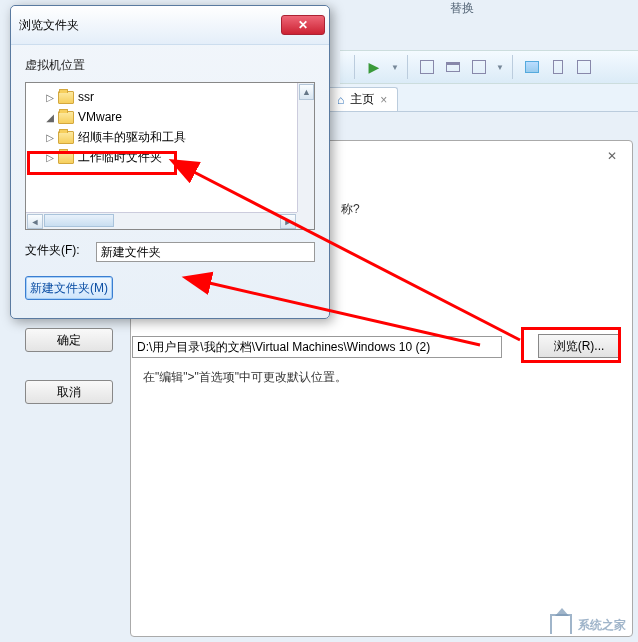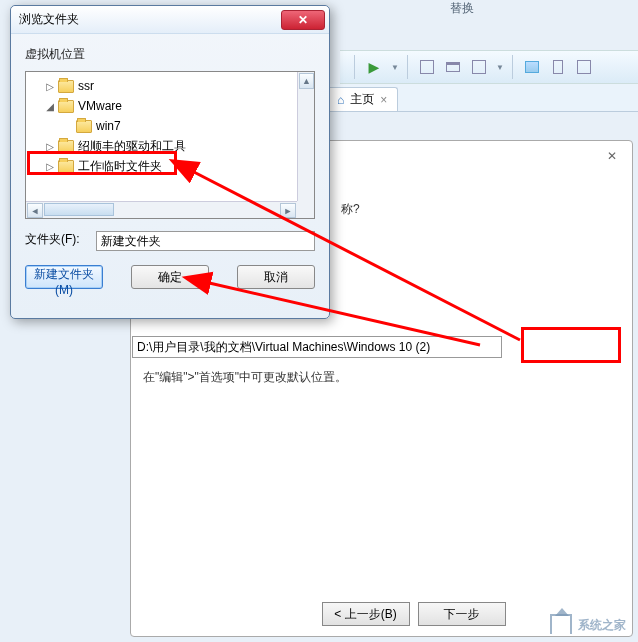--- a/index.html
+++ b/index.html
@@ -54,21 +54,21 @@
 .tab-close { color: #888; font-size: 12px; }
 
 
 .dialog {
   position: absolute; left: 10px; top: 5px; width: 320px; height: 314px;
   background: linear-gradient(#f2f6fb,#e8f0f8);
   border: 1px solid #5a7aa0; border-radius: 5px;
   box-shadow: 3px 3px 12px rgba(0,0,0,0.35);
 }
 .titlebar {
-  height: 28px; background: linear-gradient(#fff,#e4eef9);
+  height: 39px; background: linear-gradient(#fff,#e4eef9);
   border-bottom: 1px solid #cde; border-radius: 5px 5px 0 0;
   display: flex; align-items: center; padding: 0 0 0 8px; justify-content: center;
 }
 .title-text { flex: 1; color: #000; }
 .close-btn {
   width: 44px; height: 20px; margin-right: 4px;
   background: linear-gradient(#e67,#c23); border: 1px solid #a23; border-radius: 3px;
   color: #fff; display: flex; align-items: center; justify-content: center; font-weight: bold;
 }
 .body { padding: 12px 14px 10px; }
@@ -101,21 +101,21 @@
 .editing {
   border: 1px solid #2a6bd4; background: #fff; padding: 0 2px; height: 16px;
   min-width: 44px; outline: none;
 }
 .edit-caret { border-right: 1px solid #000; animation: blink 1s step-end infinite; }
 @keyframes blink { 50% { border-color: transparent; } }
 
 .folder-row { display: flex; align-items: flex-start; margin-top: 12px; gap: 16px; }
 .folder-field { flex: 1; height: 20px; border: 1px solid #999; background: #fff; padding: 1px 4px; }
 
-.btn-row { display: flex; gap: 28px; margin-top: 14px; }
+.btn-row { display: flex; gap: 28px; margin-top: 14px; flex-direction: column; }
 .dlg-btn {
   width: 88px; height: 24px; background: linear-gradient(#f9f9f9,#e4e4e4);
   border: 1px solid #888; border-radius: 3px;
 }
 .dlg-btn.primary {
   color: #0a4da3; border: 1px solid #3b7ed1;
   background: linear-gradient(#f3f9ff,#cfe5fb);
   box-shadow: 0 0 0 1px #a7d0f7 inset;
 }
 
@@ -171,26 +171,23 @@
     <span>主页</span>
     <span class="tab-close">×</span>
   </div>
 </div>
 
 <div class="bg-window">
   <span class="bg-close">✕</span>
   <span class="bg-text">称?</span>
   <div class="bg-path-row">
     <input class="bg-path-input" value="D:\用户目录\我的文档\Virtual Machines\Windows 10 (2)" style="">
+    <button class="bg-browse">浏览(R)...</button>
   </div>
   <div class="bg-tip">在"编辑"&gt;"首选项"中可更改默认位置。</div>
-  <div class="bg-bottom">
-    <button class="bg-btn">&lt; 上一步(B)</button>
-    <button class="bg-btn">下一步</button>
-  </div>
 </div>
 
 <div class="dialog">
   <div class="titlebar">
     <span class="title-text">浏览文件夹</span>
     <span class="close-btn">
       <span>✕</span>
     </span>
   </div>
   <div class="body">
@@ -200,25 +197,20 @@
       <div class="tree" id="tree-root">
           <div class="node indent1">
             <span class="exp">▷</span>
             <span class="folder"></span>
             <span class="nlabel">ssr</span>
           </div>
           <div class="node indent1">
             <span class="exp">◢</span>
             <span class="folder"></span>
             <span class="nlabel">VMware</span>
-          </div>
-          <div class="node indent2">
-            <span class="exp"></span>
-            <span class="folder"></span>
-            <span class="nlabel">win7</span>
           </div>
           <div class="node indent1">
             <span class="exp">▷</span>
             <span class="folder"></span>
             <span class="nlabel">绍顺丰的驱动和工具</span>
           </div>
           <div class="node indent1">
             <span class="exp">▷</span>
             <span class="folder"></span>
             <span class="nlabel">工作临时文件夹</span>

